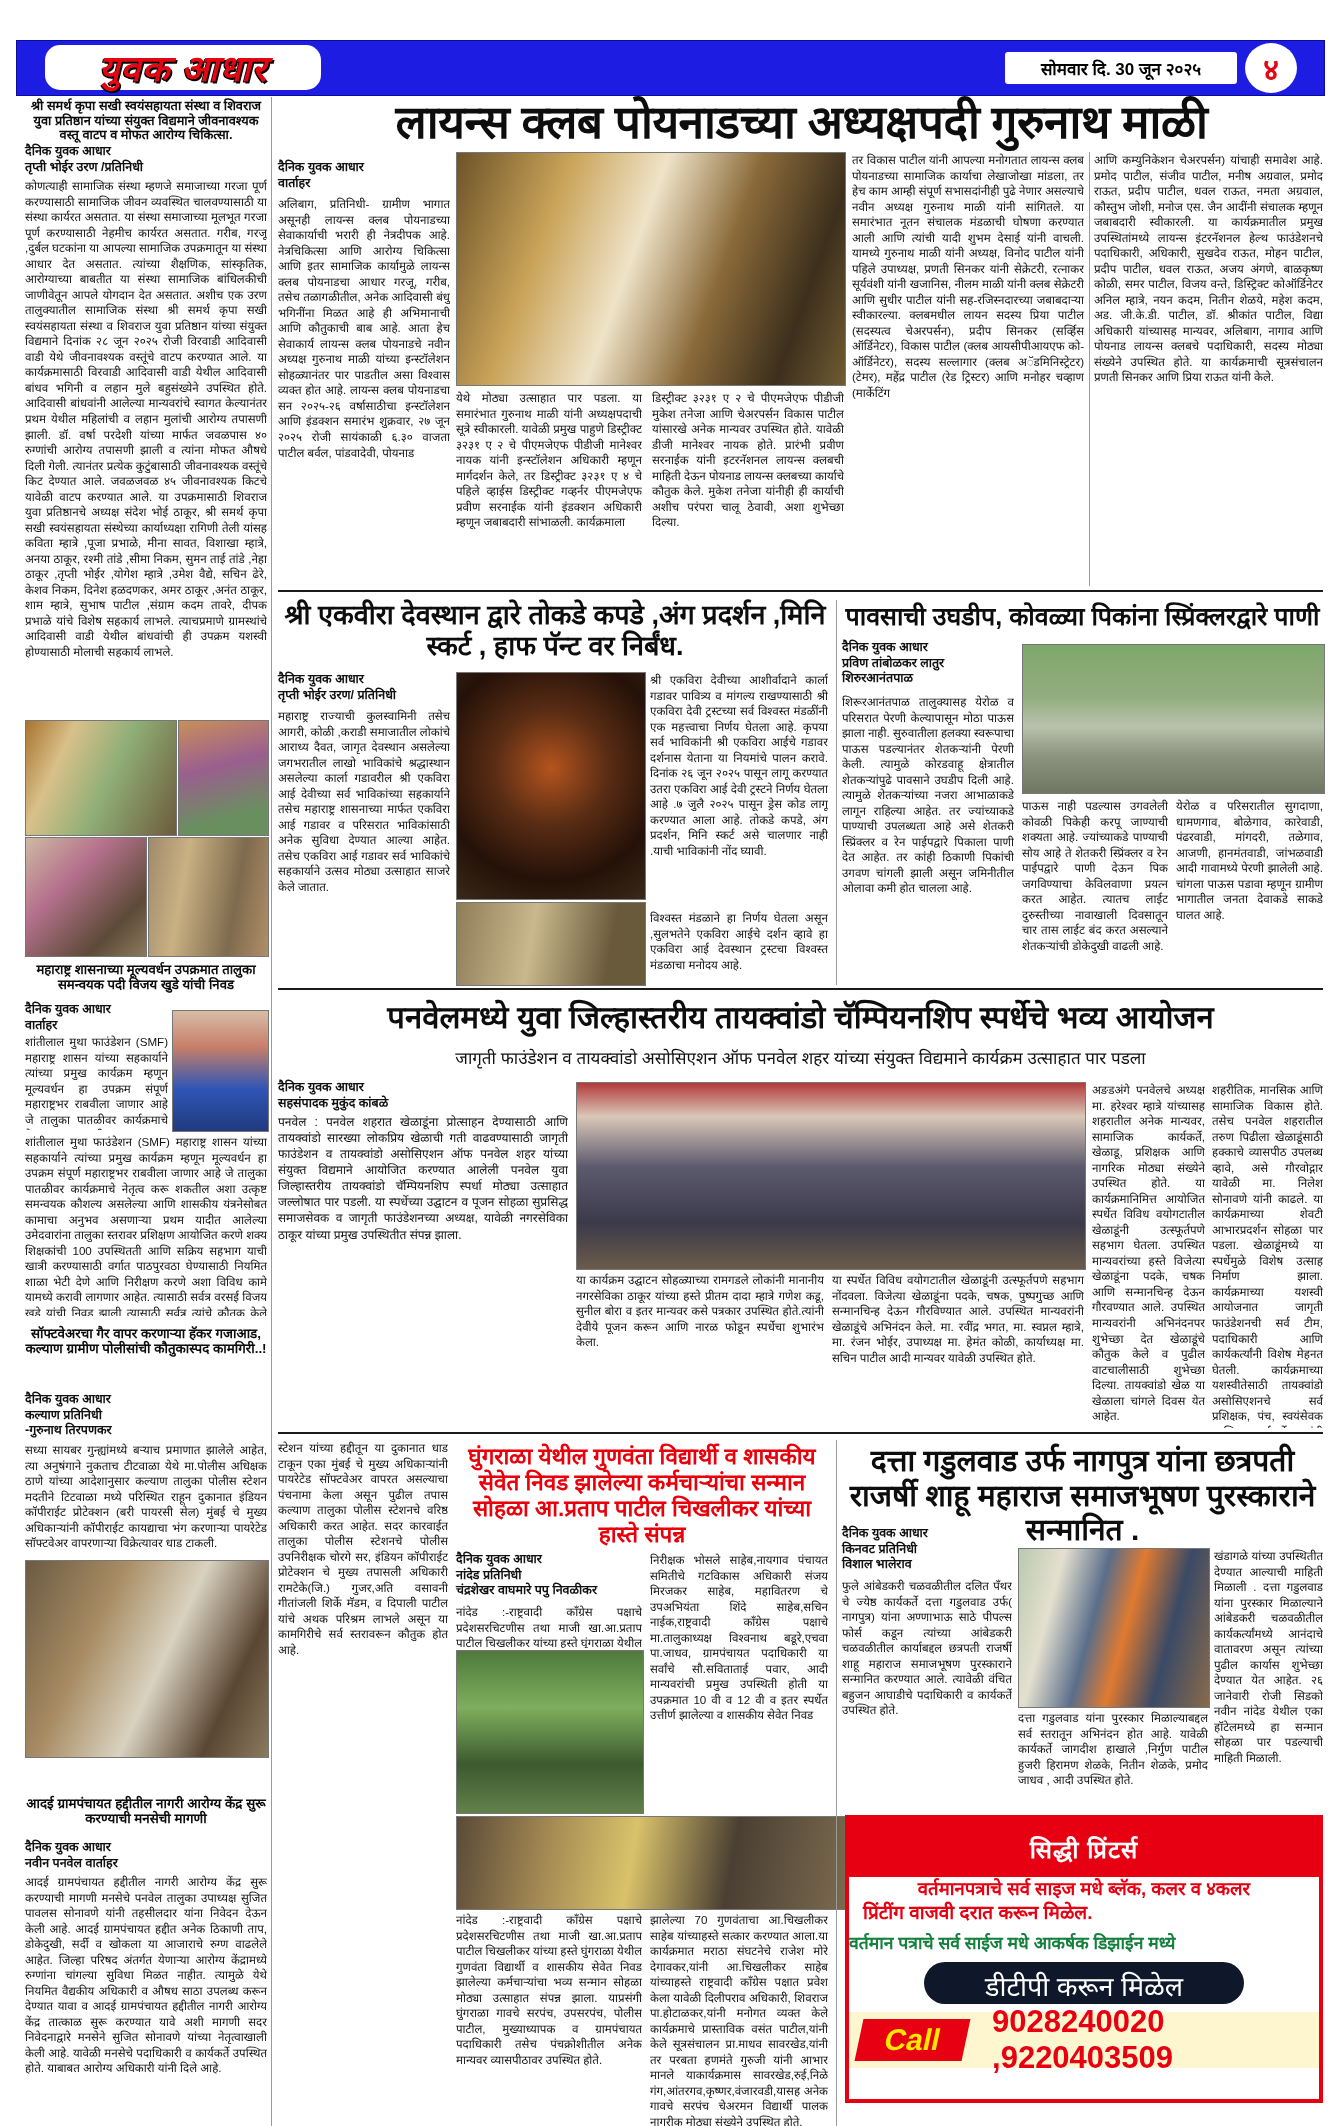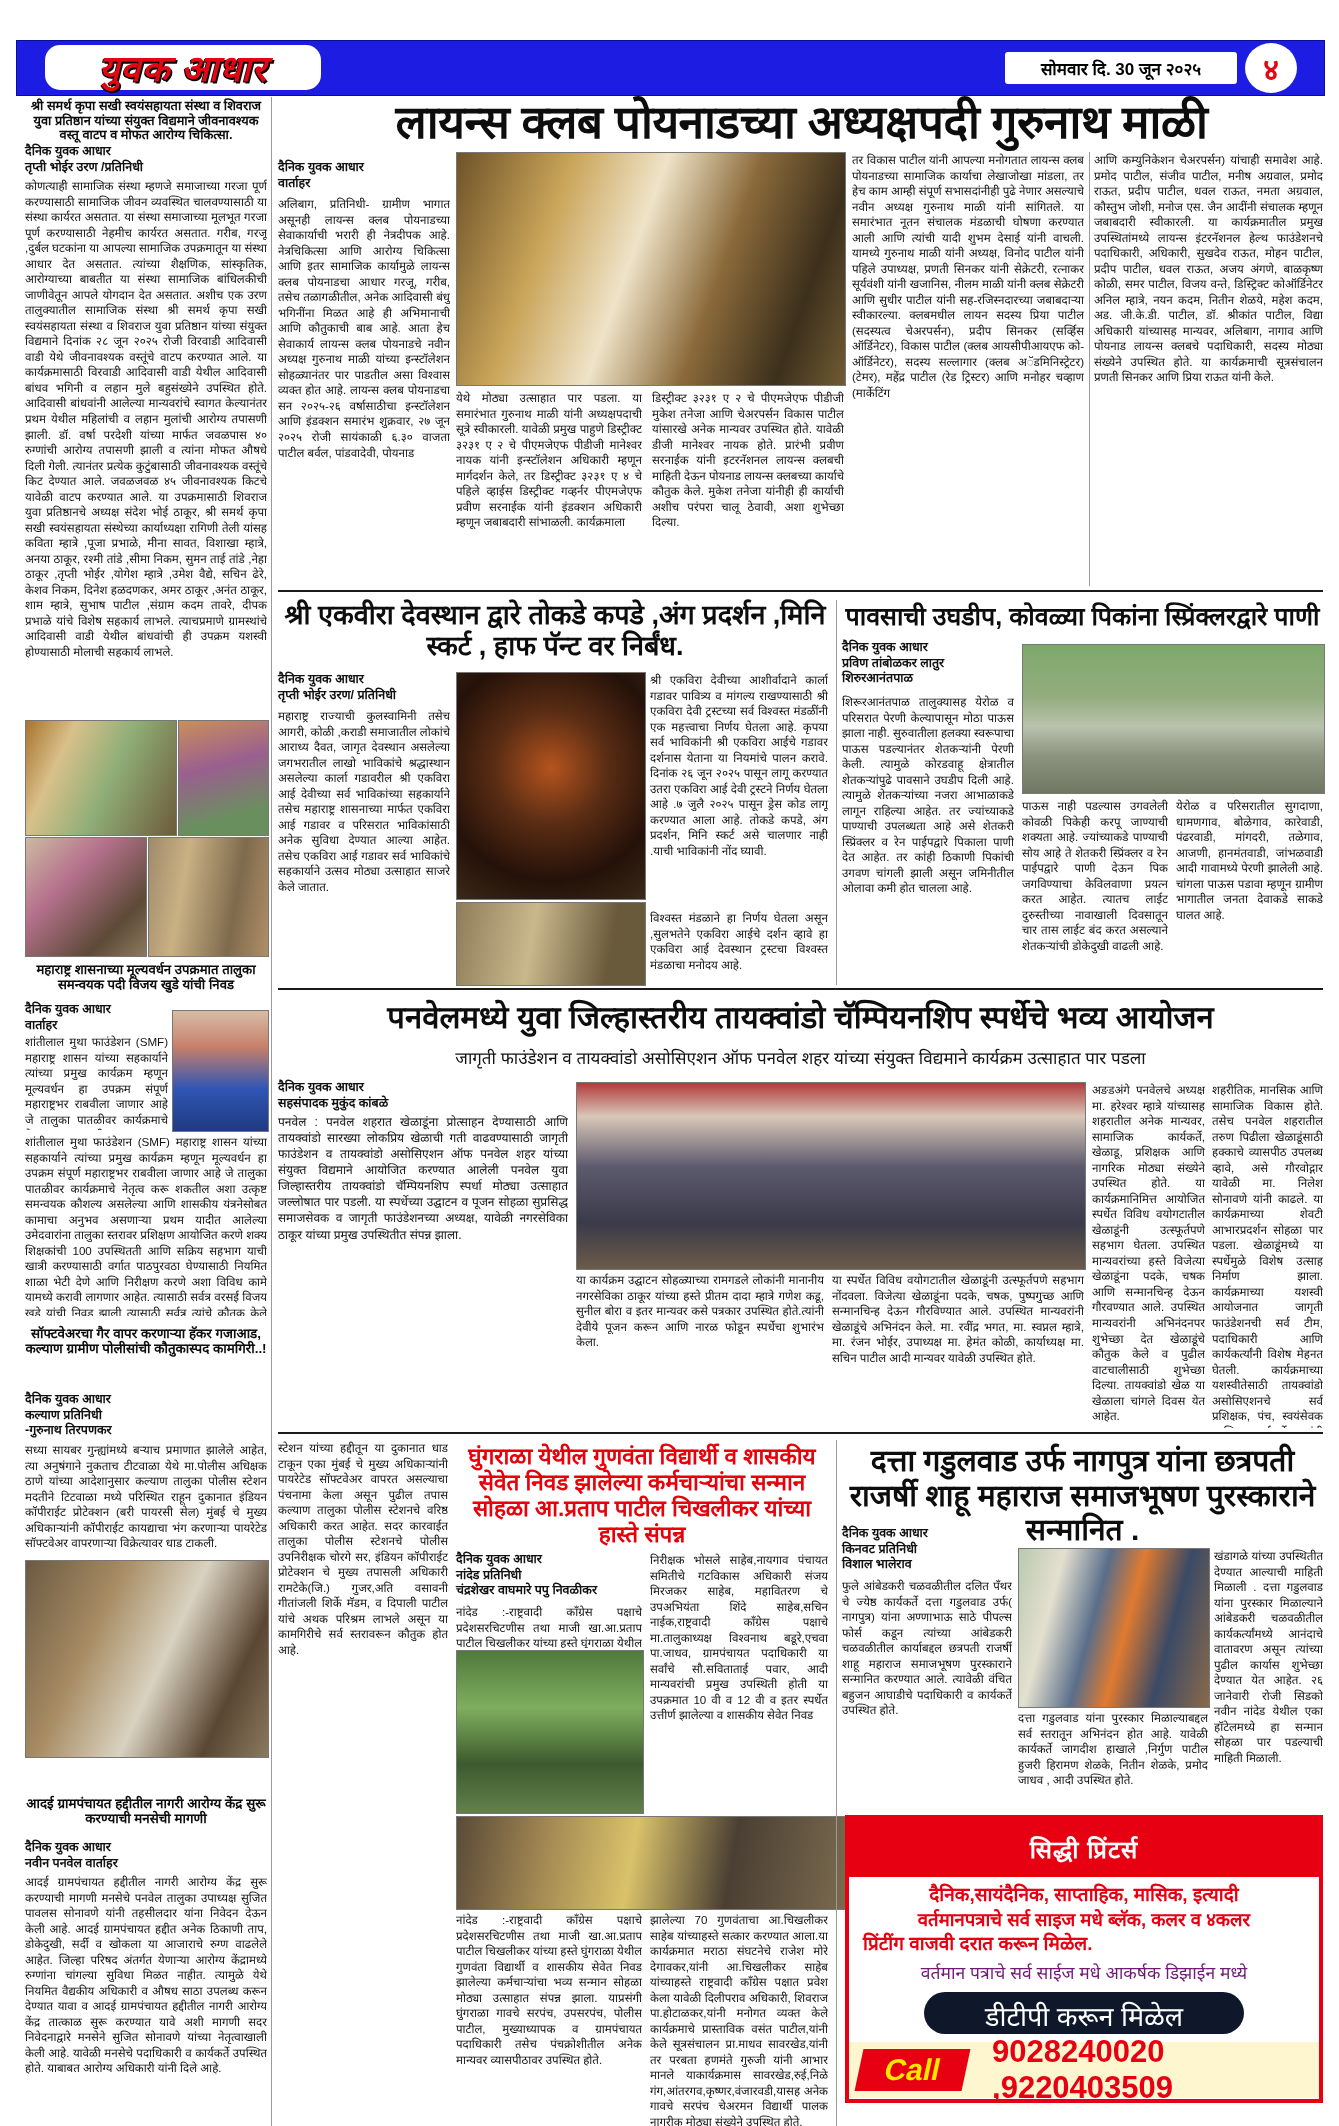--- a/index.html
+++ b/index.html
@@ -21,21 +21,21 @@
   .hl-sec{font-size:27px;}
   .hl-red{color:#e8000a;}
   .subhl{font-weight:400;text-align:center;font-size:17px;}
   .byline{font-weight:700;font-size:12.5px;line-height:1.25;}
   .body-txt{font-size:11.6px;line-height:1.34;text-align:justify;overflow:hidden;}
   .ph{background:#888;border:1px solid #777;overflow:hidden;}
   .adbox{border:4px solid #e60012;background:#ffffff;}
   .adhead{background:#e60012;color:#ffffff;font-weight:900;font-size:24px;display:flex;
           align-items:center;justify-content:center;letter-spacing:1px;}
   .adline{color:#e60012;font-weight:900;text-align:center;line-height:1.3;}
-  .adline-blue{color:#701a75;font-weight:400;text-align:center;}
+  .adline-blue{color:#15803d;font-weight:700;text-align:left;}
   .dtp-pill{background:#0f172a;color:#fff;font-weight:400;font-size:27px;border-radius:26px;
             display:flex;align-items:flex-end;justify-content:center;}
   .adfoot{background:#fdf6cf;display:flex;align-items:center;}
   .callbtn{background:#e60012;color:#ffe600;font-weight:900;font-size:30px;padding:4px 26px;
            transform:skewX(-12deg);}
   .phones{color:#e60012;font-weight:900;font-size:31px;margin-left:26px;}
 </style>
 </head>
 <body>
 
@@ -171,21 +171,20 @@
   </div>
   <div class="abs body-txt" style="left:842px;top:1578px;width:170px;height:230px;">फुले आंबेडकरी चळवळीतील दलित पँथर चे ज्येष्ठ कार्यकर्ते दत्ता गडुलवाड उर्फ( नागपुत्र) यांना अण्णाभाऊ साठे पीपल्स फोर्स कडून त्यांच्या आंबेडकरी चळवळीतील कार्याबद्दल छत्रपती राजर्षी शाहू महाराज समाजभूषण पुरस्काराने सन्मानित करण्यात आले. त्यावेळी वंचित बहुजन आघाडीचे पदाधिकारी व कार्यकर्ते उपस्थित होते.</div>
   <div class="abs ph" style="left:1018px;top:1548px;width:190px;height:158px;background:linear-gradient(105deg,#b9c9b0 0%,#e4e0cf 20%,#5a6e8a 40%,#e07a30 55%,#3a4a66 75%,#8a6a4a 100%);"></div>
   <div class="abs body-txt" style="left:1018px;top:1710px;width:190px;height:98px;">दत्ता गडुलवाड यांना पुरस्कार मिळाल्याबद्दल सर्व स्तरातून अभिनंदन होत आहे. यावेळी कार्यकर्ते जागदीश हाखाले ,निर्गुण पाटील हुजरी हिरामण शेळके, नितीन शेळके, प्रमोद जाधव , आदी उपस्थित होते.</div>
   <div class="abs body-txt" style="left:1214px;top:1548px;width:109px;height:260px;">खंडागळे यांच्या उपस्थितीत देण्यात आल्याची माहिती मिळाली . दत्ता गडुलवाड यांना पुरस्कार मिळाल्याने आंबेडकरी चळवळीतील कार्यकर्त्यांमध्ये आनंदाचे वातावरण असून त्यांच्या पुढील कार्यास शुभेच्छा देण्यात येत आहेत. २६ जानेवारी रोजी सिडको नवीन नांदेड येथील एका हॉटेलमध्ये हा सन्मान सोहळा पार पडल्याची माहिती मिळाली.</div>
 
   <div class="abs adbox" style="left:845px;top:1815px;width:470px;height:280px;">
     <div class="adhead" style="height:58px;">
       <span>सिद्धी प्रिंटर्स</span>
     </div>
-    <div class="adline" style="font-size:19px;margin-top:6px;">दैनिक,सायंदैनिक, साप्ताहिक, मासिक, इत्यादी</div>
     <div class="adline" style="font-size:18.5px;">वर्तमानपत्राचे सर्व साइज मधे ब्लॅक, कलर व ४कलर</div>
     <div class="adline" style="font-size:19px;text-align:left;padding-left:14px;">प्रिंटींग वाजवी दरात करून मिळेल.</div>
     <div class="adline-blue" style="font-size:17.5px;margin-top:4px;">वर्तमान पत्राचे सर्व साईज मधे आकर्षक डिझाईन मध्ये</div>
     <div class="dtp-pill" style="width:320px;height:42px;margin:8px auto 0 auto;">
       <span>डीटीपी करून मिळेल</span>
     </div>
     <div class="adfoot" style="height:56px;margin-top:8px;">
       <span class="callbtn" style="margin-left:10px;">Call</span>
       <span class="phones">9028240020 ,9220403509</span>
     </div>

